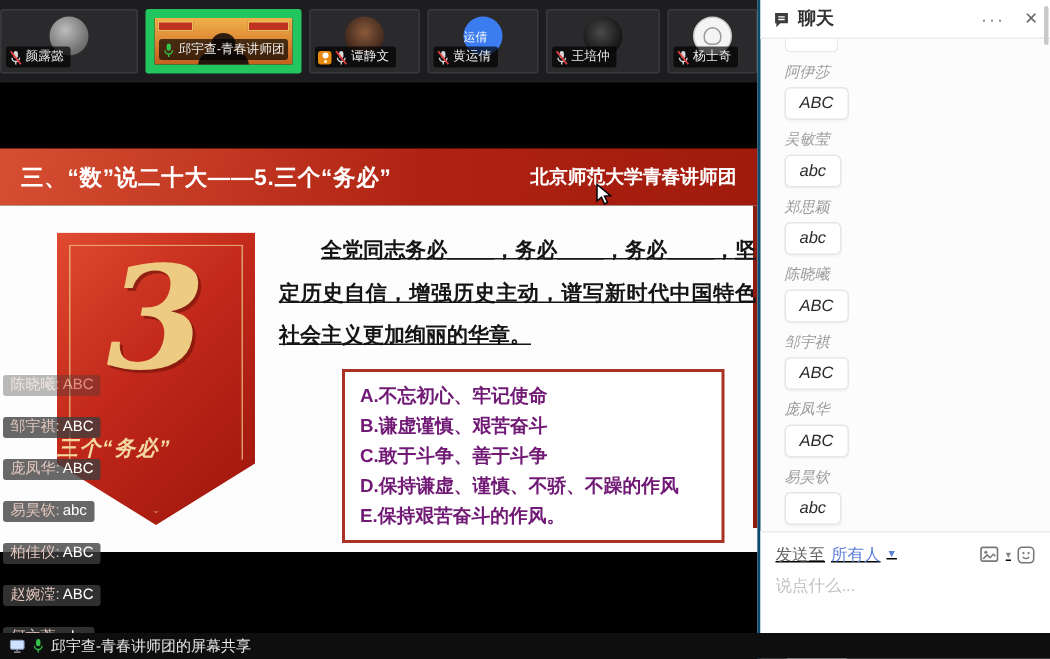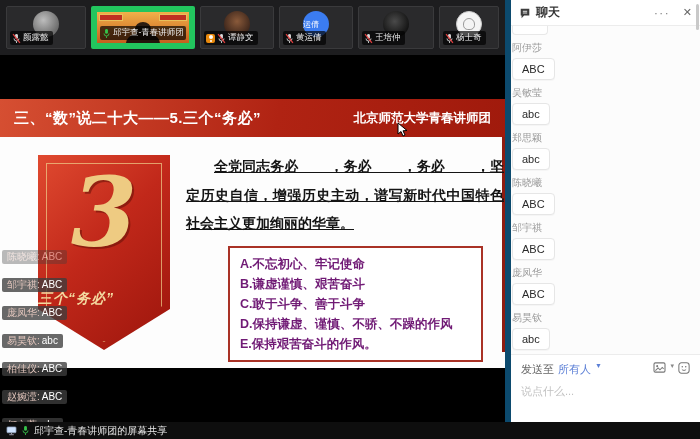--- a/index.html
+++ b/index.html
@@ -6,21 +6,21 @@
   html,body { background:#222; }
   .screen {
     position:relative; width:700px; height:439px; overflow:hidden;
     background:#000; font-family:"Liberation Sans", sans-serif;
   }
   
   .stage { position:absolute; left:0; top:0; width:505px; height:439px; background:#000; }
   .strip { position:absolute; left:0; top:0; width:505px; height:55px; background:#1d1d1f;
            display:flex; justify-content:center; align-items:flex-start; gap:5px; padding-top:6px; }
   .tile { position:relative; height:43px; background:#2a2a2c; border:1px solid #3a3a3c; border-radius:2px; }
-  .t0{width:80px}.t1{width:104px;border:6px solid #22c55e;overflow:hidden}
+  .t0{width:92px}.t1{width:104px;border:6px solid #22c55e;overflow:hidden}
   .t2{width:74px}.t3{width:74px}.t4{width:76px}.t5{width:60px}
   .av { position:absolute; left:50%; top:4px; transform:translateX(-50%); width:26px; height:26px; border-radius:50%; }
   .av-photo { background:radial-gradient(circle at 40% 35%, #bdbdbd, #6d6d6d 70%); }
   .av-paint { background:radial-gradient(circle at 50% 40%, #8a5a3a, #3a241a 75%); }
   .av-blue  { background:#3b7cf0; color:#fff; font-size:8px; display:flex; align-items:center; justify-content:flex-start; }
   .av-dark  { background:radial-gradient(circle at 45% 40%, #4a4a4a, #141414 70%); }
   .av-white { background:#f4f4f4; border:1px solid #ccc; }
   .av-white::after { content:""; position:absolute; inset:6px; border:1px solid #9a9a9a; border-radius:50% 50% 40% 40%; }
   .vid { position:absolute; inset:0; background:linear-gradient(180deg,#f0b14a,#d4762a 70%,#c2601e); }
   .vid .head { position:absolute; left:50%; top:10px; transform:translateX(-50%); width:16px; height:14px; background:#2c1d12; border-radius:50% 50% 45% 45%; }
@@ -63,34 +63,34 @@
           font-size:10px; line-height:12px; white-space:nowrap; }
   .chip .cn { color:#e3c6bd; } .chip .ct { color:#fff; margin-left:2px; }
   .chip.faded { opacity:.45; }
   
   .cursor { position:absolute; left:397px; top:122px; }
   
   .sharebar { position:absolute; left:0; bottom:0; width:700px; height:17px; background:#0e0e0e;
     display:flex; align-items:center; gap:4px; padding-left:6px; z-index:30; }
   .sharebar span { color:#e8e8e8; font-size:10px; }
   
-  .chat { position:absolute; left:505px; top:0; width:195px; height:439px; background:#fcfcfc; border-left:6px solid #0c4a6e; }
+  .chat { position:absolute; left:505px; top:0; width:195px; height:439px; background:#fcfcfc; border-left:2px solid #0c4a6e; }
   .chat-head { height:26px; display:flex; align-items:center; gap:5px; padding:0 8px; border-bottom:1px solid #ececec; background:#fff; }
   .chat-head .ttl { font-size:12px; color:#333; font-weight:bold; }
   .chat-head .sp { flex:1; }
   .ic-more { color:#8a8a8a; font-size:13px; letter-spacing:1px; cursor:default; }
   .ic-close { color:#666; font-size:11px; margin-left:8px; }
   .sbthumb { position:absolute; right:1px; top:4px; width:3px; height:26px; background:#c9c9c9; border-radius:2px; }
-  .msgs { padding:0 1px; }
+  .msgs { padding:0 16px;font-style:italic; }
   .partial { width:36px; height:9px; border:1px solid #e8e8e8; border-top:none; border-radius:0 0 4px 4px; background:#fff; margin-top:0px; }
   .msg .mn { font-size:10px; color:#9b9b9b; margin:6px 0 3px; }
   .msg .mb { display:inline-block; background:#fff; border:1px solid #e6e6e6; border-radius:4px;
              padding:4px 9px; font-size:11px; color:#2a2a2a; box-shadow:0 1px 1px rgba(0,0,0,.03); }
   .chat-foot { position:absolute; left:0; right:0; top:354px; bottom:0; background:#fff; border-top:1px solid #ececec; padding:7px 10px; }
-  .sendrow { display:flex; align-items:flex-start; gap:4px; }
+  .sendrow { display:flex; align-items:center; gap:4px;text-decoration:underline; }
   .sendrow .st { font-size:11px; color:#666; }
   .sendrow .sv { font-size:11px; color:#5b7fd6; }
   .sendrow .car { font-size:7px; color:#5b7fd6; }
   .sendrow .sp { flex:1; }
   .chat-input { width:100%; border:none; outline:none; background:transparent;
     font-size:11px; color:#444; margin-top:8px; font-family:"Liberation Sans", sans-serif; }
   .chat-input::placeholder { color:#c2c2c2; }
   svg { display:block; }
 </style>
 </head>

